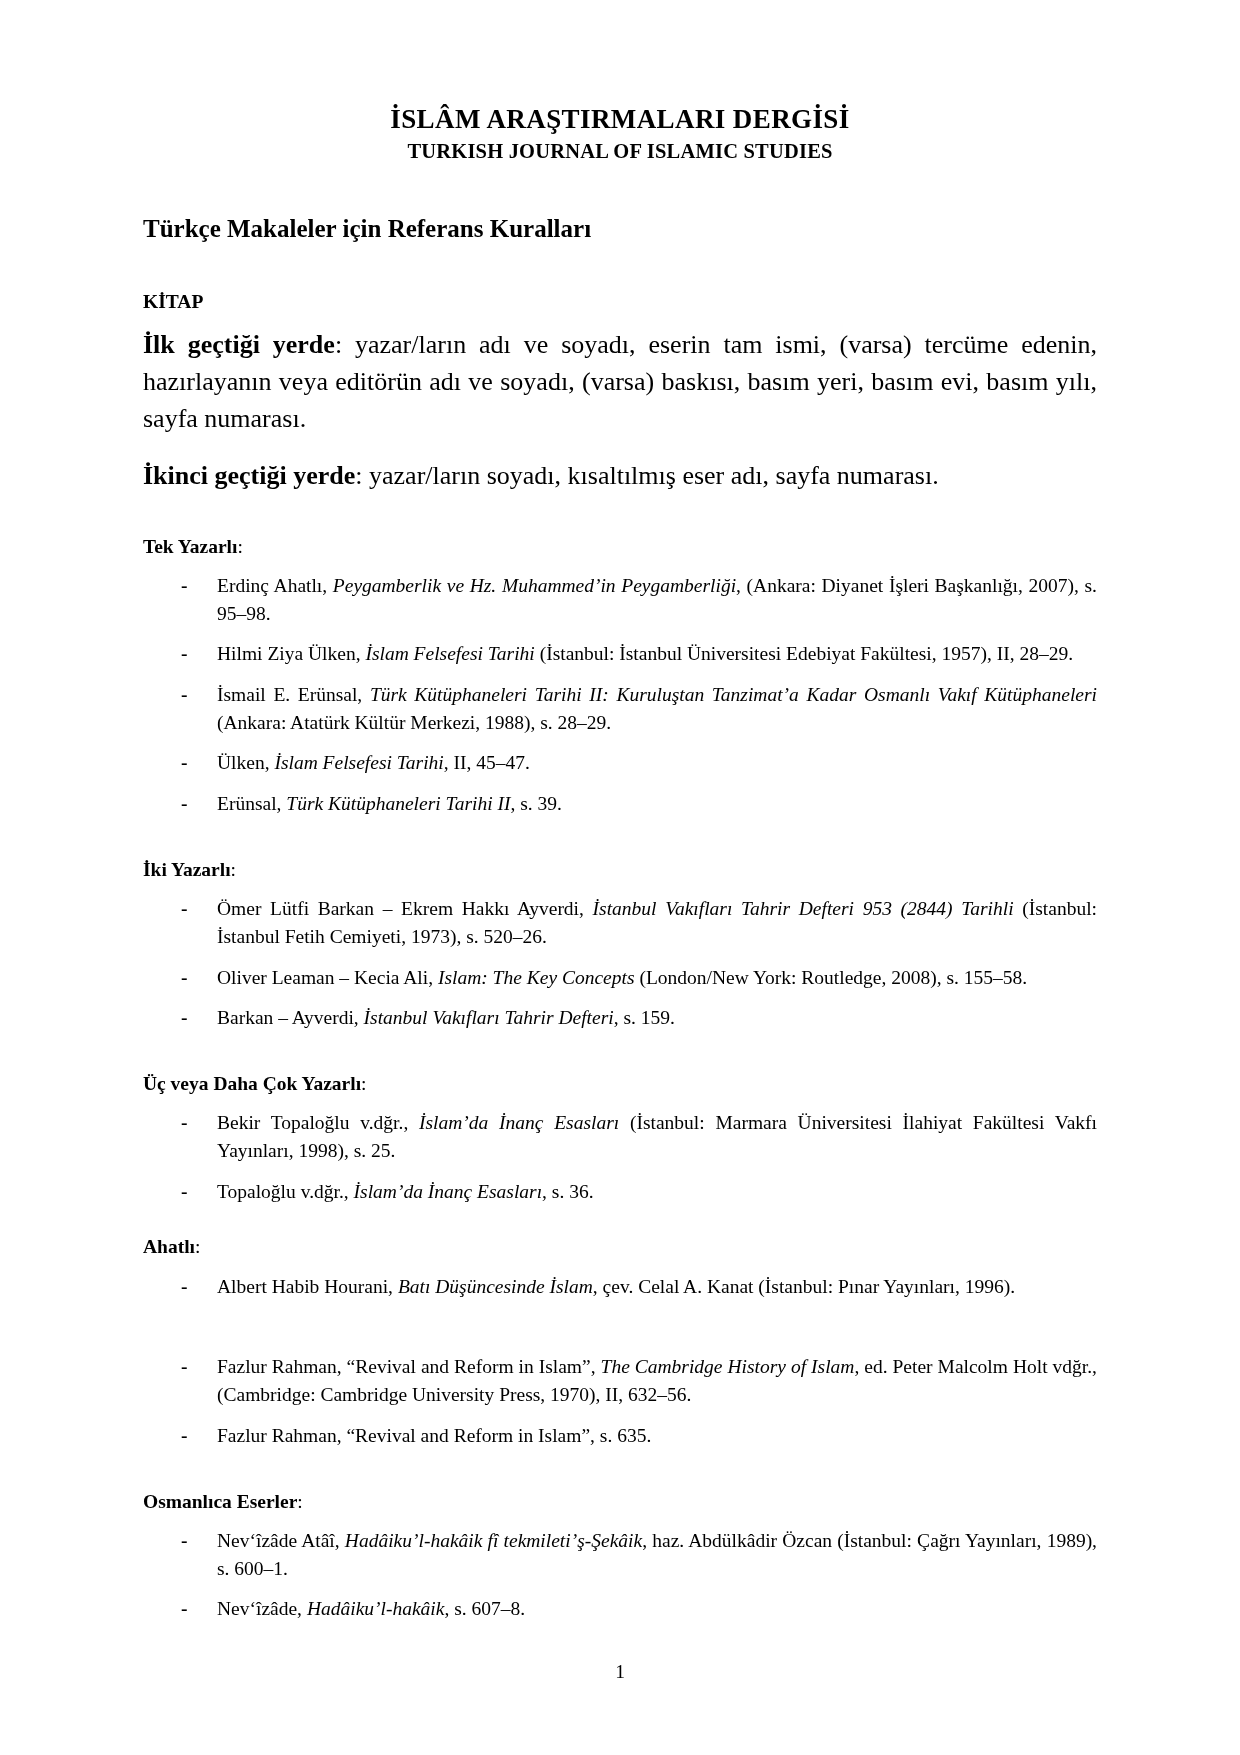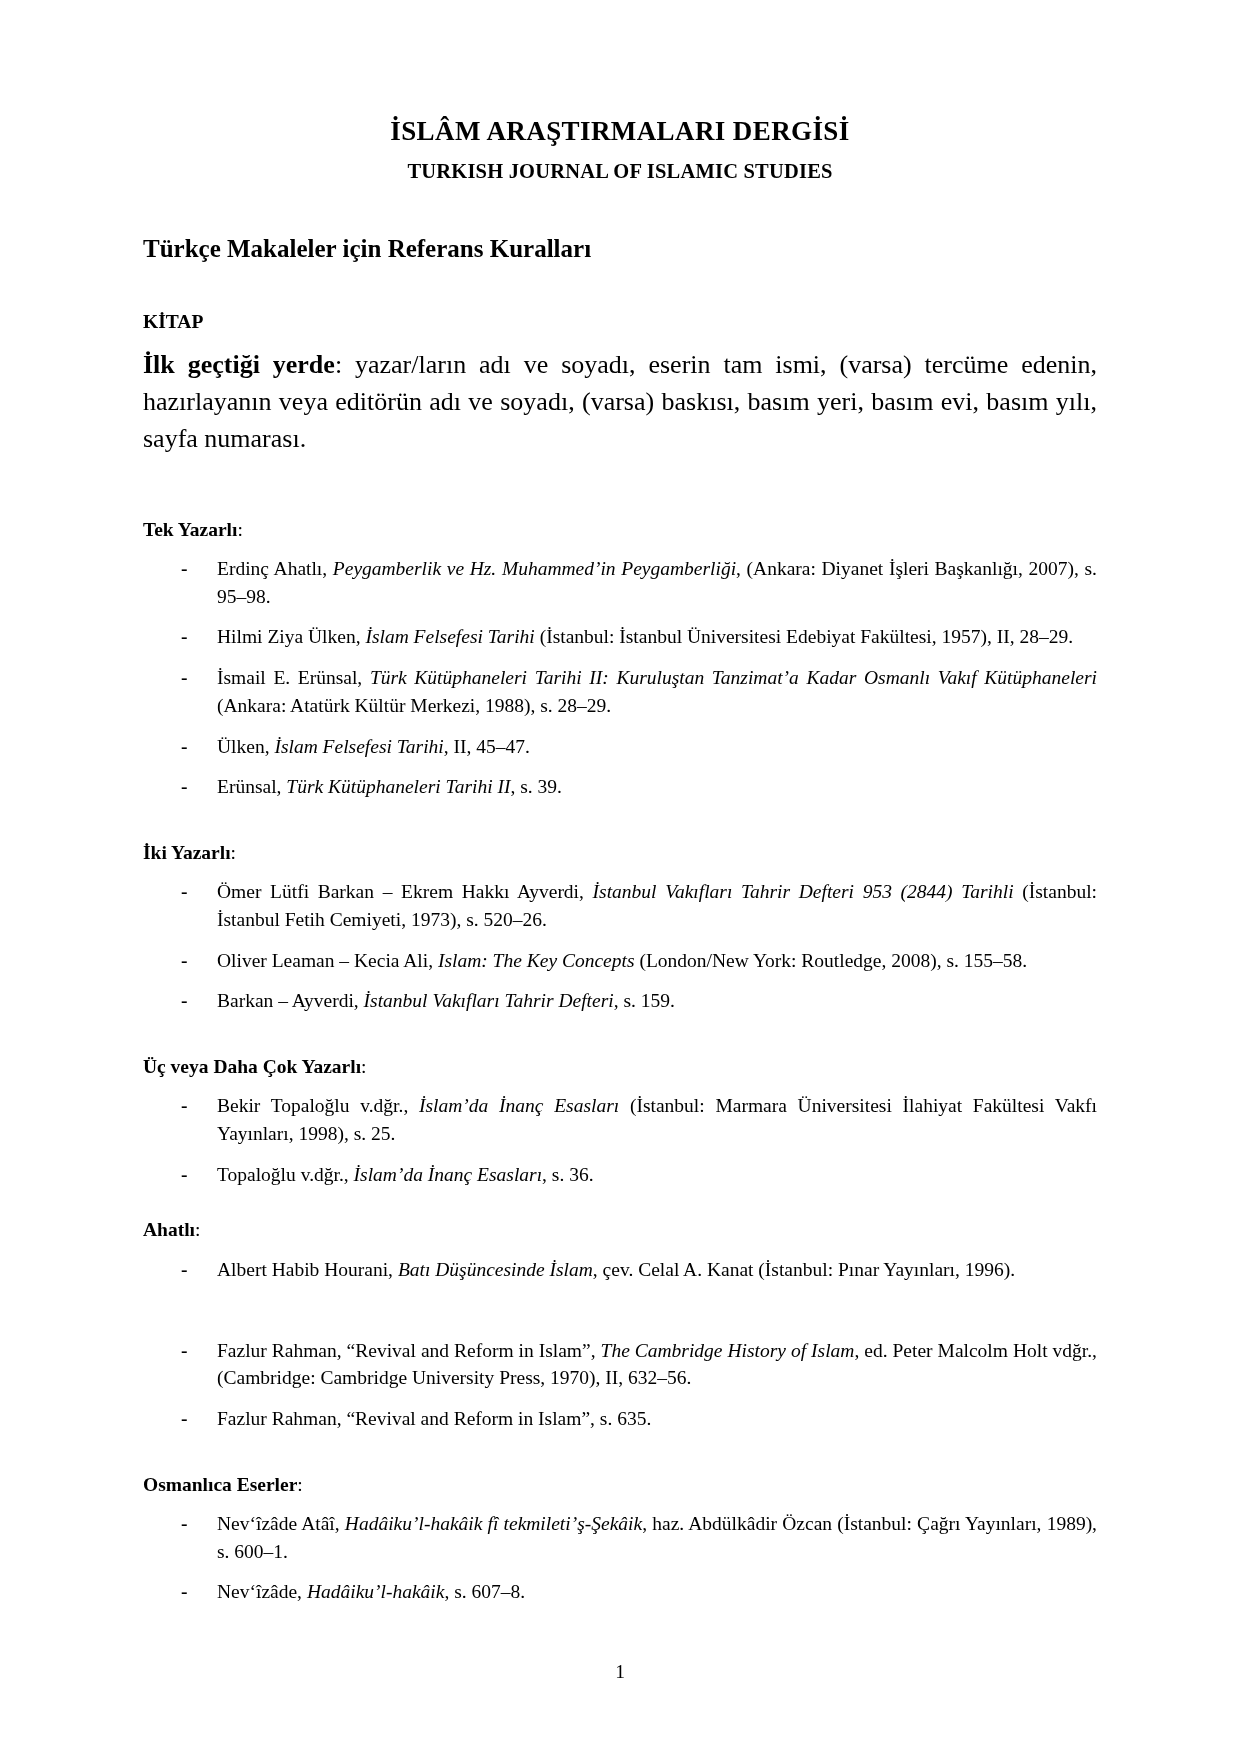--- a/index.html
+++ b/index.html
@@ -20,21 +20,21 @@
     padding: 104px 143px 60px 143px;
   }
   .masthead {
     text-align: center;
   }
   .journal-title-tr {
     font-size: 27px;
     font-weight: bold;
     letter-spacing: 0.4px;
     line-height: 1.15;
-    margin: 12px;
+    margin: 0;
   }
   .journal-title-en {
     font-size: 20.5px;
     font-weight: bold;
     letter-spacing: 0.2px;
     line-height: 1.2;
     margin: 4px 0 0 0;
   }
   .doc-title {
     font-size: 25px;
@@ -117,20 +117,23 @@
 
   <div class="gap-xl"></div>
 
   <div class="section">
     <div class="section-heading">KİTAP</div>
     <div class="heading-gap"></div>
     <p class="body-para">
       <b>İlk geçtiği yerde</b><span>: yazar/ların adı ve soyadı, eserin tam ismi, (varsa) tercüme edenin, hazırlayanın veya editörün adı ve soyadı, (varsa) baskısı, basım yeri, basım evi, basım yılı, sayfa numarası.</span>
     </p>
     <div class="gap-sm"></div>
+    <p class="body-para">
+      <b>İkinci geçtiği yerde</b><span>: yazar/ların soyadı, kısaltılmış eser adı, sayfa numarası.</span>
+    </p>
   </div>
 
   <div class="gap-lg"></div>
 
   <div class="section">
     <div class="section-heading">
       <span>Tek Yazarlı</span><span class="plain">:</span>
     </div>
     <div class="heading-gap"></div>
     <ul class="ref-list">

